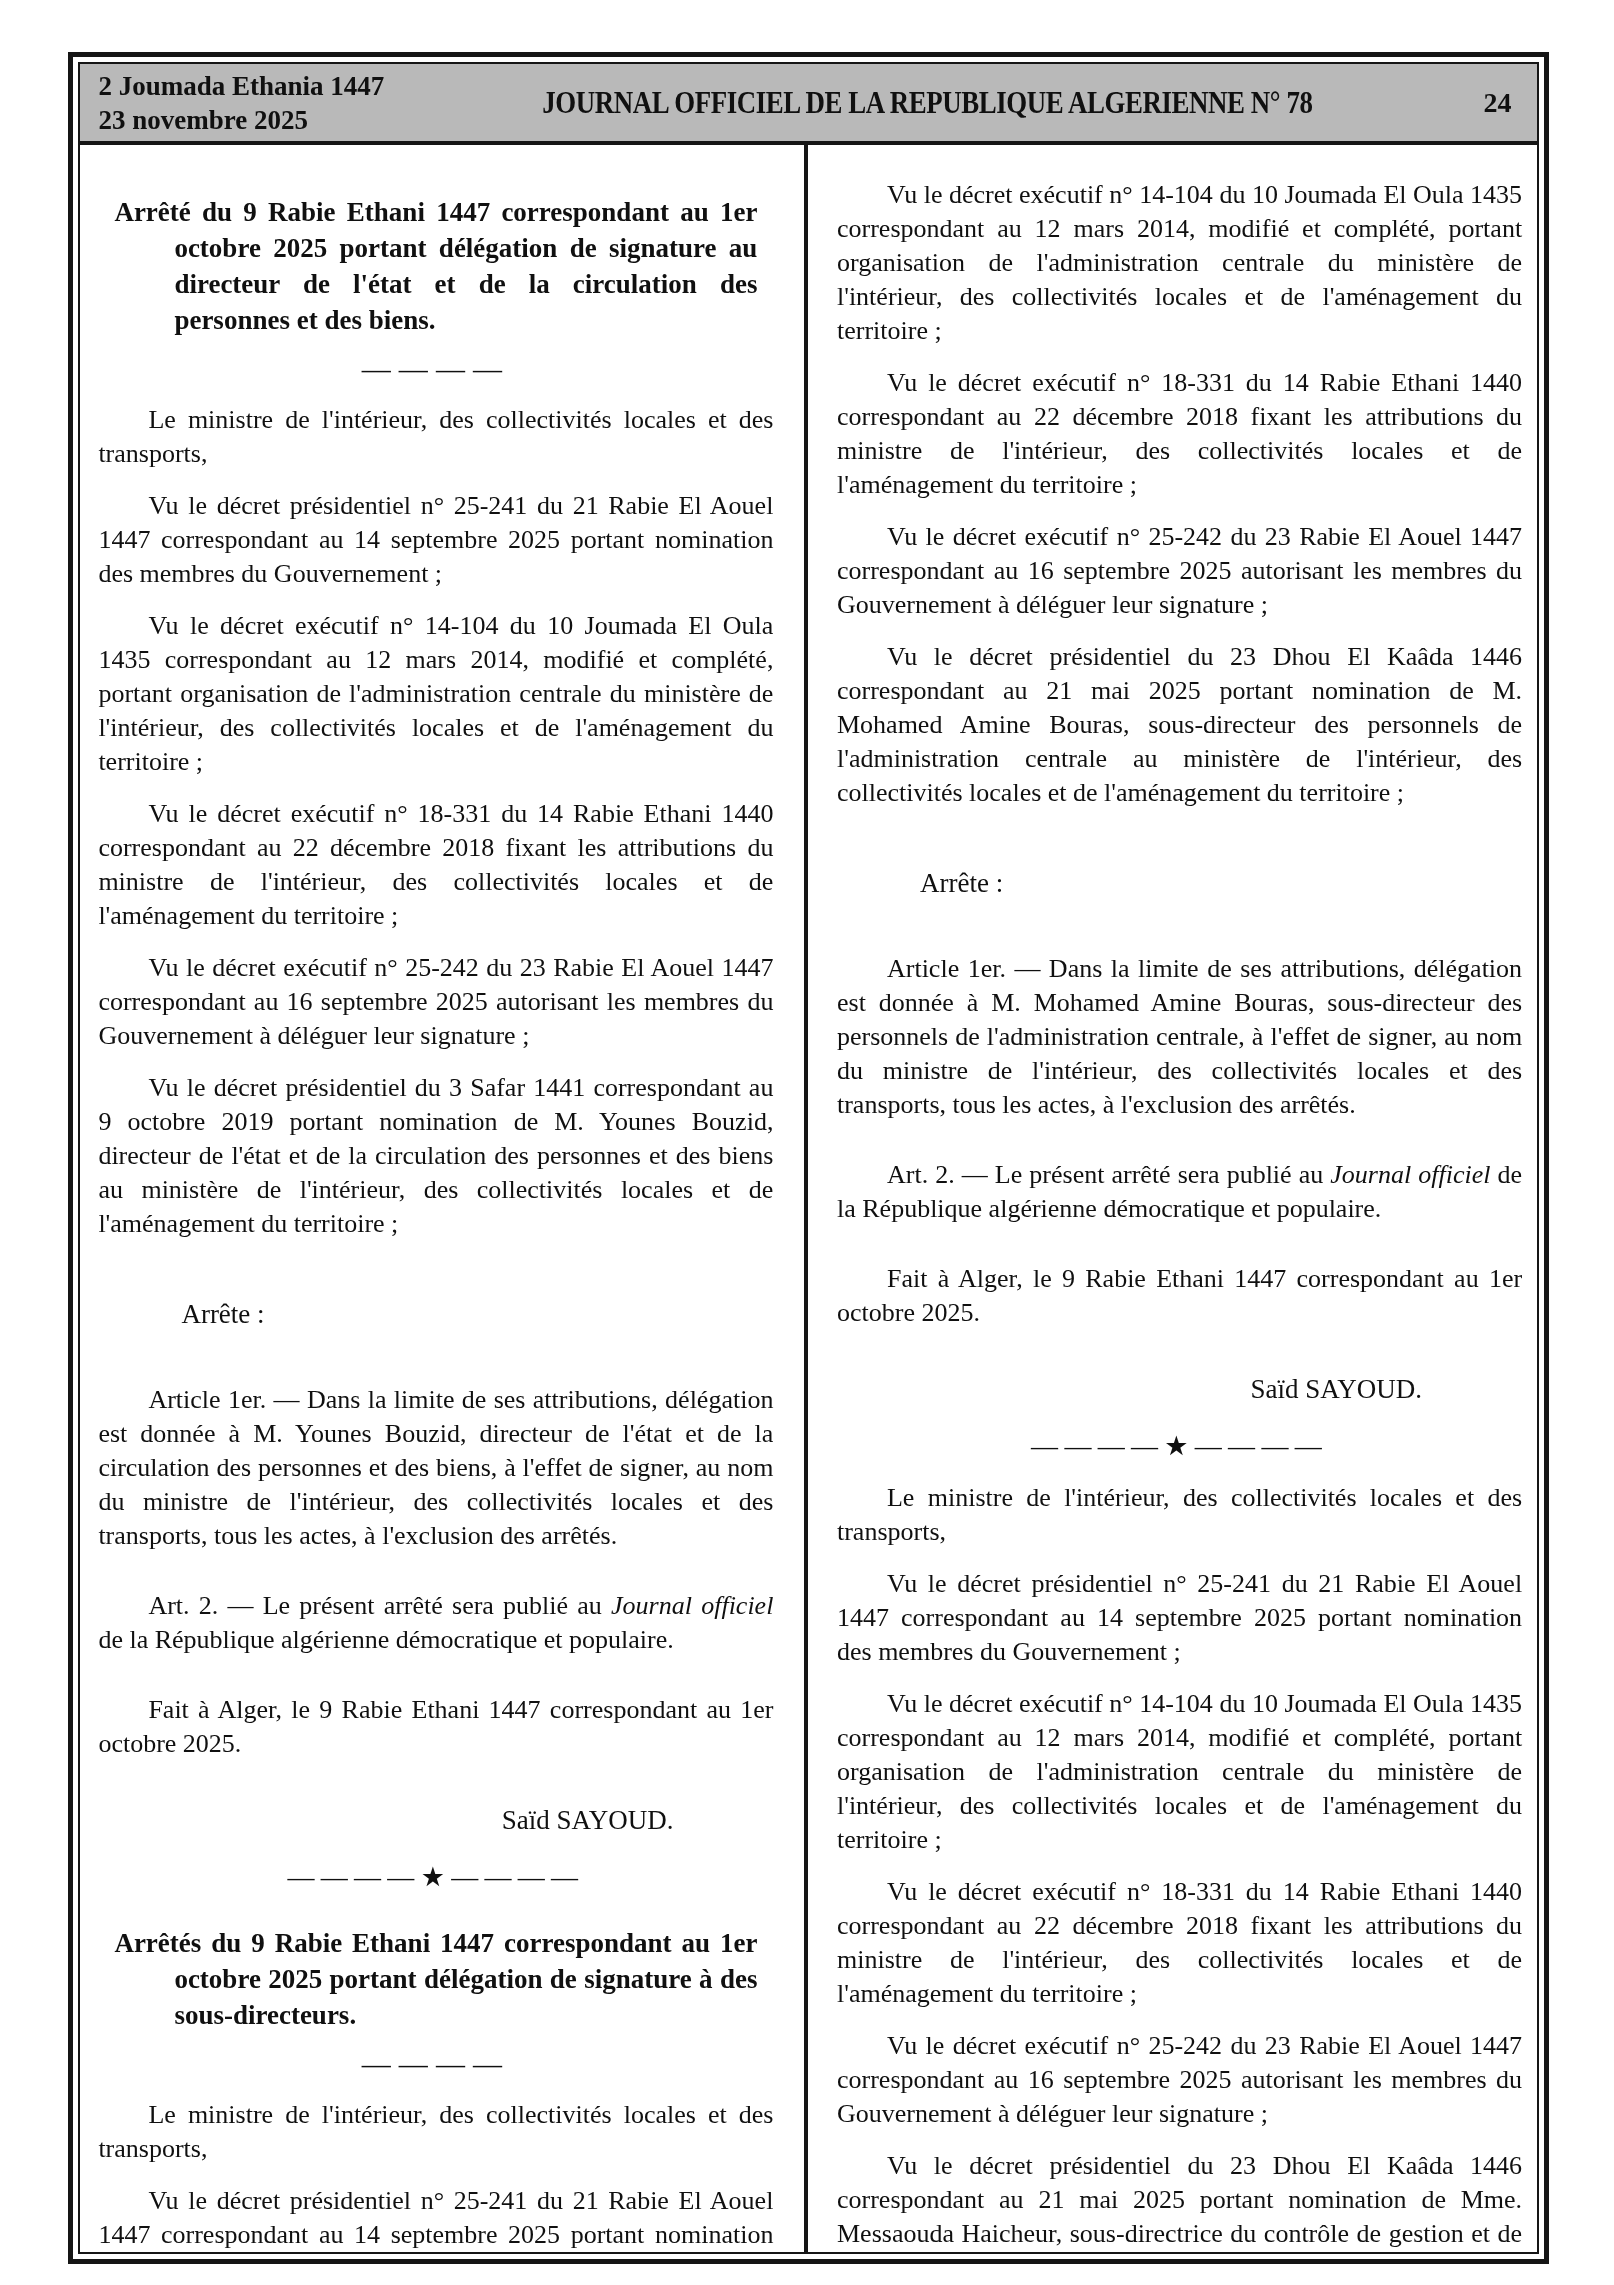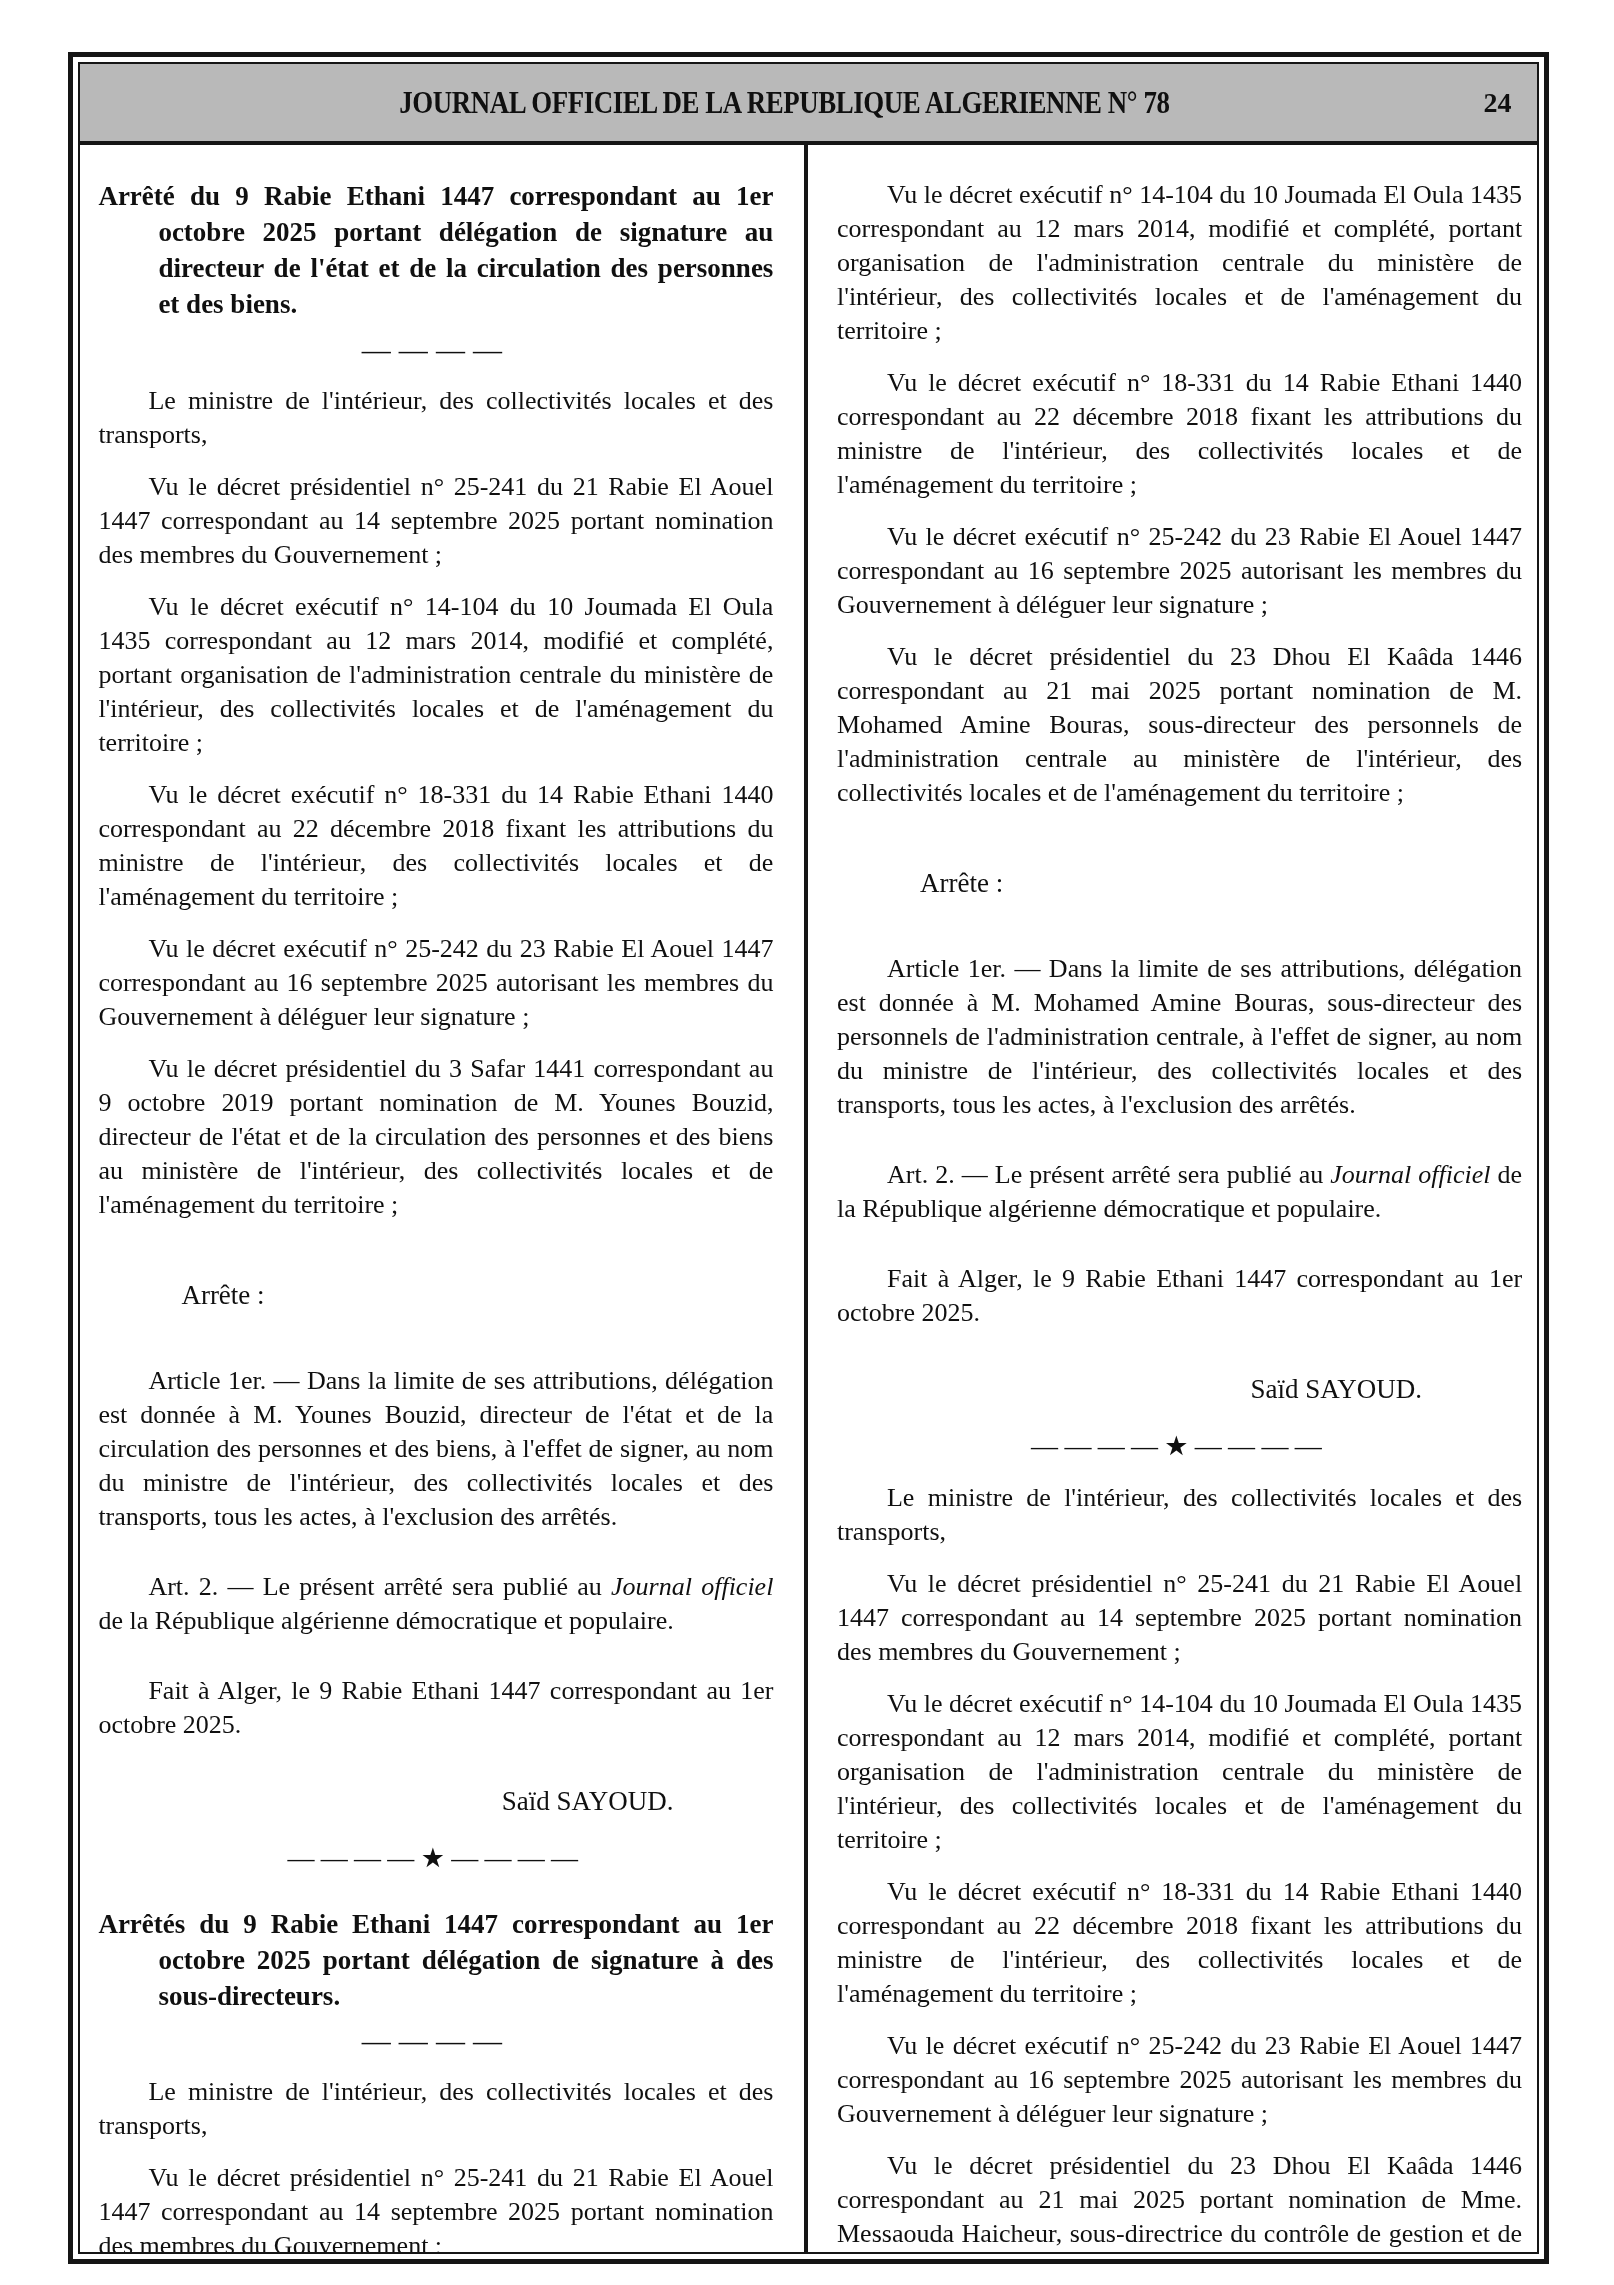--- a/index.html
+++ b/index.html
@@ -29,21 +29,21 @@
   }
   .pageno{font-weight:bold;font-size:28px;padding-left:12.7px;}
   .columns{flex:1;display:flex;align-items:stretch;min-height:0;}
   .col{box-sizing:border-box;}
   .col-left{width:724px;padding:33px 31px 0 18px;}
   .divider{width:3.6px;background:#151515;flex:0 0 auto;}
   .col-right{flex:1;padding:33px 14.5px 0 29px;}
 
   .doc-heading{
     font-size:27px;line-height:36px;font-weight:bold;text-align:justify;
-    margin:0;padding-left:60px;text-indent:-60px;
+    margin:16px;padding-left:60px;text-indent:-60px;
   }
   .doc-heading.second{margin-top:31px;}
   .sep{
     text-align:center;font-size:29px;letter-spacing:8.1px;line-height:31px;
     margin:12.7px 0 3.6px 0;white-space:nowrap;
   }
   .sep-star{
     text-align:center;font-size:27px;letter-spacing:6.3px;line-height:33px;
     margin:23.5px 0 11px 0;white-space:nowrap;
   }
@@ -62,20 +62,24 @@
   }
   .it{font-style:italic;}
 </style>
 </head>
 <body>
 
 <div class="frame">
   <div class="frame-inner">
 
     <header class="masthead">
+      <div class="dates">
+        <div>2 Joumada Ethania 1447</div>
+        <div>23 novembre 2025</div>
+      </div>
       <div class="m-title">
         <span class="m-title-text">JOURNAL OFFICIEL DE LA REPUBLIQUE ALGERIENNE N° 78</span>
       </div>
       <div class="pageno">24</div>
     </header>
 
     <div class="columns">
 
       <section class="col col-left">
         <h2 class="doc-heading">Arrêté du 9 Rabie Ethani 1447 correspondant au 1er octobre 2025 portant délégation de signature au directeur de l'état et de la circulation des personnes et des biens.</h2>

